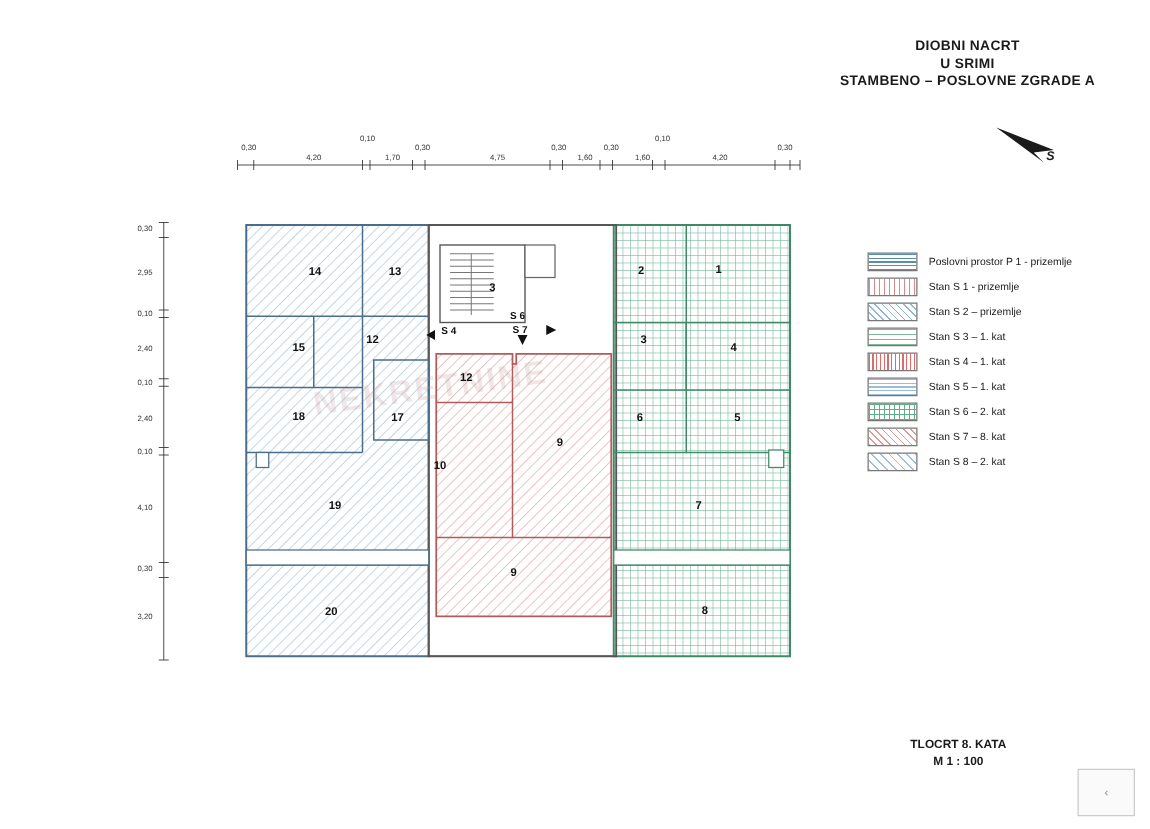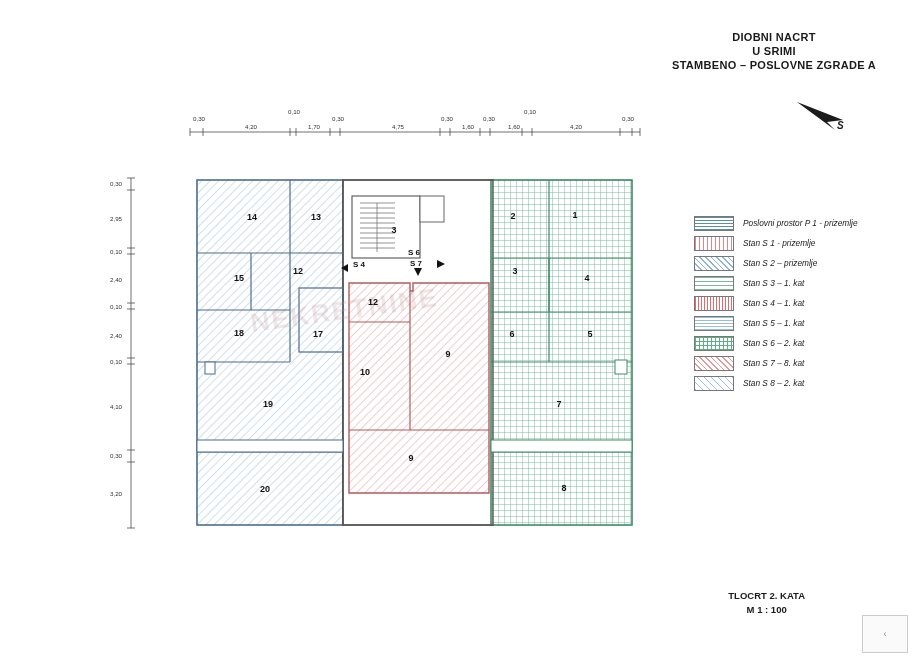--- a/index.html
+++ b/index.html
@@ -35,23 +35,22 @@
   .north .label{
     position:absolute;
     left:42px;top:24px;
     font-size:10px;font-weight:bold;
     font-style:italic;
   }
 
   
   .legend{
     position:absolute;
-    left:694px;top:213px;
+    left:694px;top:199px;
     font-size:8.5px;
-    font-style:italic;
   }
   .legend-row{
     display:flex;align-items:center;
     height:20px;
   }
   .legend-swatch{
     width:38px;height:13px;
     border:1px solid #777;
     margin-right:9px;
     flex:0 0 auto;
@@ -185,21 +184,21 @@
       <span class="legend-swatch sw-red-d"></span>
       <span class="legend-label">Stan S 7 – 8. kat</span>
     </div>
     <div class="legend-row">
       <span class="legend-swatch sw-blue-d2"></span>
       <span class="legend-label">Stan S 8 – 2. kat</span>
     </div>
   </div>
 
   <div class="footer">
-    <div>TLOCRT 2. KATA</div>
+    <div>TLOCRT 8. KATA</div>
     <div>M 1 : 100</div>
   </div>
 
   <div class="corner-box">
     <span>‹</span>
   </div>
 
   <div id="plan-root" style="position:absolute;left:0;top:0;width:920px;height:663px;">
 
     <svg width="920" height="663" viewBox="0 0 920 663">
@@ -362,21 +361,21 @@
     <div class="room-num" style="left:575px;top:215px">1</div>
     <div class="room-num" style="left:239px;top:278px">15</div>
     <div class="room-num" style="left:298px;top:271px">12</div>
     <div class="room-num" style="left:515px;top:271px">3</div>
     <div class="room-num" style="left:587px;top:278px">4</div>
     <div class="room-num" style="left:373px;top:302px">12</div>
     <div class="room-num" style="left:239px;top:333px">18</div>
     <div class="room-num" style="left:318px;top:334px">17</div>
     <div class="room-num" style="left:512px;top:334px">6</div>
     <div class="room-num" style="left:590px;top:334px">5</div>
-    <div class="room-num" style="left:365px;top:372px">10</div>
+    <div class="room-num" style="left:352px;top:372px">10</div>
     <div class="room-num" style="left:448px;top:354px">9</div>
     <div class="room-num" style="left:268px;top:404px">19</div>
     <div class="room-num" style="left:559px;top:404px">7</div>
     <div class="room-num" style="left:411px;top:458px">9</div>
     <div class="room-num" style="left:265px;top:489px">20</div>
     <div class="room-num" style="left:564px;top:488px">8</div>
   </div>
 
 </div>
 

